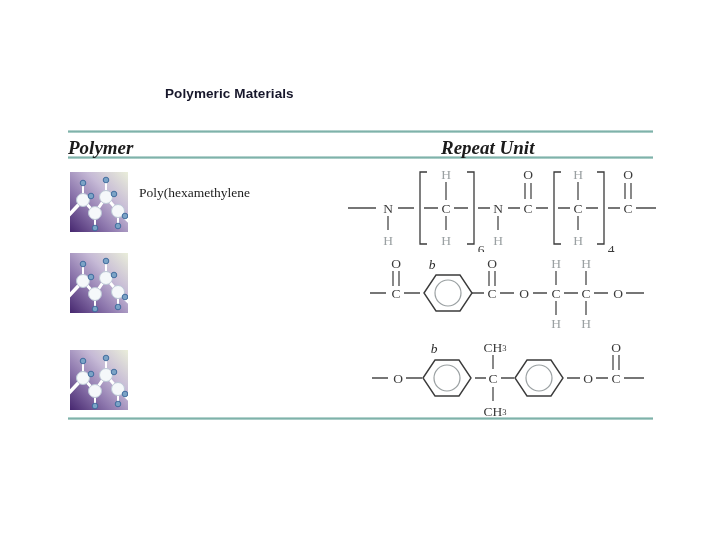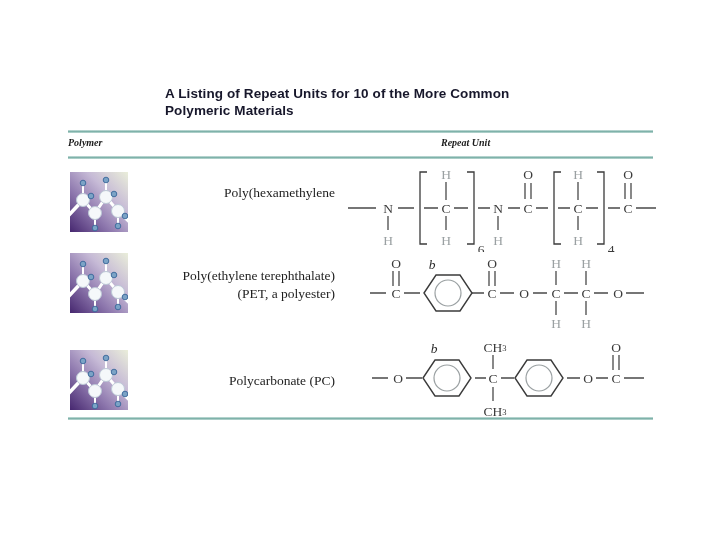--- a/index.html
+++ b/index.html
@@ -18,25 +18,25 @@
   }
 
   
   .rule {
     left:68px; width:585px; height:3px;
     background:linear-gradient(to bottom,#d2e6e2 0%, #7fb2aa 45%, #7fb2aa 65%, #d2e6e2 100%);
   }
 
   
   .col-header {
-    top:137px; font-style:italic; font-weight:bold; font-size:10px; color:#1b1b1b;
-  }
-
-  
-  .polymer-name { left:145px; width:190px; font-size:13.5px; color:#1d1d1d; line-height:18px;text-align:right; }
+    top:137px; font-style:italic; font-weight:bold; font-size:19px; color:#1b1b1b;
+  }
+
+  
+  .polymer-name { left:139px; width:190px; font-size:13.5px; color:#1d1d1d; line-height:18px; }
   .polymer-name .ln2 { display:block; padding-left:14px; }
 
   
   .mol-icon { left:70px; width:58px; height:60px; }
 
   
   .struct { left:340px; width:320px; height:92px; }
   .struct text {
     font-family:"Liberation Serif", serif; font-size:13.5px;
     text-anchor:middle; dominant-baseline:central;
@@ -65,21 +65,20 @@
       <linearGradient id="gIcon" x1="0" y1="1" x2="1" y2="0">
         <stop offset="0" stop-color="#46276f"></stop>
         <stop offset="0.35" stop-color="#8d77ad"></stop>
         <stop offset="0.65" stop-color="#c6bad6"></stop>
         <stop offset="1" stop-color="#eaeeda"></stop>
       </linearGradient>
     </defs>
   </svg>
 
   <div class="abs fig-title">
-    <div>A Listing of Repeat Units for 10 of the More Common</div>
     <div>Polymeric Materials</div>
   </div>
 
   <div class="abs rule" style="top:130px"></div>
   <div class="abs rule" style="top:156px"></div>
   <div class="abs rule" style="top:417px"></div>
 
   <div class="abs col-header" style="left:68px">Polymer</div>
   <div class="abs col-header" style="left:441px">Repeat Unit</div>
 
@@ -156,24 +155,20 @@
       <circle class="small-sphere" cx="13" cy="11" r="2.8"></circle>
       <circle class="small-sphere" cx="36" cy="8" r="2.8"></circle>
       <circle class="small-sphere" cx="25" cy="56" r="2.8"></circle>
       <circle class="small-sphere" cx="48" cy="54" r="2.8"></circle>
       <circle class="small-sphere" cx="21" cy="24" r="2.8"></circle>
       <circle class="small-sphere" cx="44" cy="22" r="2.8"></circle>
       <circle class="small-sphere" cx="55" cy="44" r="2.8"></circle>
     </g>
   </svg>
 
-  <div class="abs polymer-name" style="top:267px">
-    <span>Poly(ethylene terephthalate)</span>
-    <span class="ln2">(PET, a polyester)</span>
-  </div>
 
   <svg class="abs struct" style="top:250px" viewBox="0 0 320 92">
     <g class="bond">
       <path d="M30,43 L46,43 M64,43 L80,43 M132,43 L144,43 M160,43 L174,43 M193,43 L207,43 M224,43 L238,43 M254,43 L268,43 M286,43 L304,43"></path>
       <path d="M216,21 L216,35 M216,51 L216,65 M246,21 L246,35 M246,51 L246,65"></path>
       <path d="M53,21 L53,36 M59,21 L59,36 M149,21 L149,36 M155,21 L155,36"></path>
     </g>
     <g>
       <polygon class="hex" points="84,43 96,25 120,25 132,43 120,61 96,61"></polygon>
       <circle class="ring-circle" cx="108" cy="43" r="13"></circle>
@@ -209,23 +204,20 @@
       <circle class="small-sphere" cx="13" cy="11" r="2.8"></circle>
       <circle class="small-sphere" cx="36" cy="8" r="2.8"></circle>
       <circle class="small-sphere" cx="25" cy="56" r="2.8"></circle>
       <circle class="small-sphere" cx="48" cy="54" r="2.8"></circle>
       <circle class="small-sphere" cx="21" cy="24" r="2.8"></circle>
       <circle class="small-sphere" cx="44" cy="22" r="2.8"></circle>
       <circle class="small-sphere" cx="55" cy="44" r="2.8"></circle>
     </g>
   </svg>
 
-  <div class="abs polymer-name" style="top:372px">
-    <span>Polycarbonate (PC)</span>
-  </div>
 
   <svg class="abs struct" style="top:333px" viewBox="0 0 320 92">
     <g class="bond">
       <path d="M32,45 L48,45 M66,45 L82,45 M135,45 L146,45 M161,45 L174,45 M227,45 L240,45 M256,45 L268,45 M284,45 L304,45"></path>
       <path d="M153,22 L153,36 M153,54 L153,68"></path>
       <path d="M273,22 L273,37 M279,22 L279,37"></path>
     </g>
     <g>
       <polygon class="hex" points="83,45 95,27 119,27 131,45 119,63 95,63"></polygon>
       <circle class="ring-circle" cx="107" cy="45" r="13"></circle>

